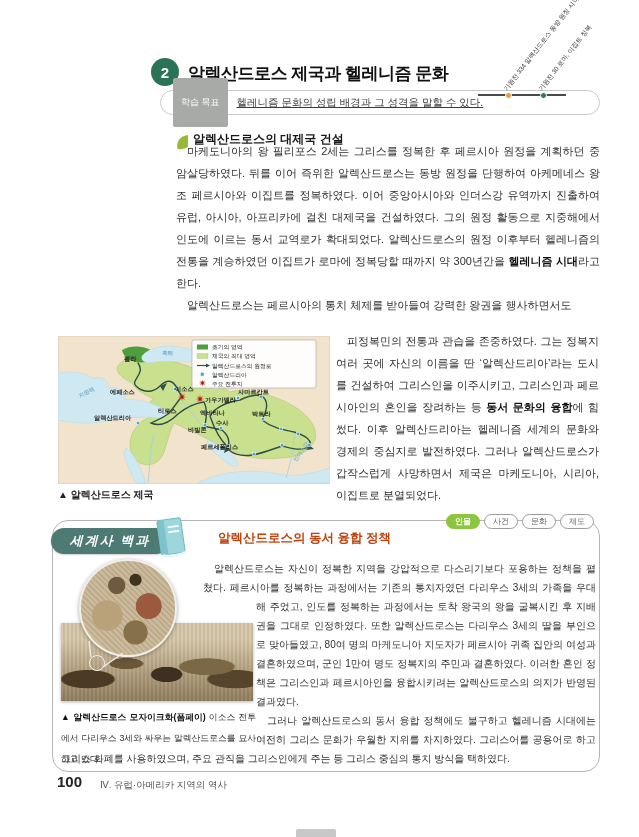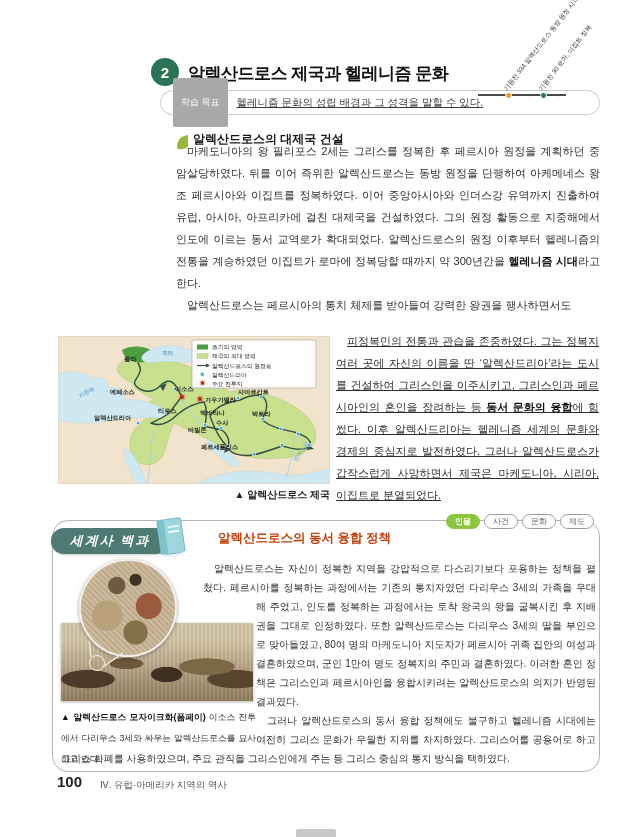--- a/index.html
+++ b/index.html
@@ -29,26 +29,26 @@
   .tl-label.l2 { left:544px; top:84px; }
 
   
   .sec1 { position:absolute; left:0; top:130px; width:639px; height:390px; }
   .leaf { position:absolute; left:176px; top:4px; }
   .sec-h2 { position:absolute; left:193px; top:1px; font-size:12px; font-weight:800; color:#161616; }
   .s1-main { position:absolute; left:176px; top:10px; width:424px; font-size:11px; line-height:22px;
              color:#2e2e2e; text-align:justify; word-break:break-all; }
   .s1-main p, .s1-col p, .enc-text p { text-indent:11px; }
   .s1-col { position:absolute; left:336px; top:200px; width:263px; font-size:11px; line-height:22px;
-            color:#2e2e2e; text-align:justify; word-break:break-all;text-decoration:underline; }
+            color:#2e2e2e; text-align:justify; word-break:break-all; }
   b.kw { font-weight:800; color:#111; }
 
   .map-fig { position:absolute; left:58px; top:206px; width:272px; }
   .map-fig svg { display:block; }
-  .map-caption { margin-top:4px; font-size:10px; font-weight:800; color:#222;text-align:right; }
+  .map-caption { margin-top:4px; font-size:10px; font-weight:800; color:#222; }
 
   
   .enc-box { position:absolute; left:52px; top:520px; width:548px; height:252px;
              border:1.2px solid #b5b5b5; border-radius:16px; }
   .ribbon { position:absolute; left:-2px; top:7px; width:118px; height:26px; background:#4d7a73;
             border-radius:13px; color:#fff; font-size:13px; font-weight:bold; font-style:italic;
             letter-spacing:2px; display:flex; align-items:center; justify-content:center;
             box-shadow:0 1px 2px rgba(0,0,0,.2); }
   .book-icon { position:absolute; left:100px; top:-6px; }
   .tags { position:absolute; left:393px; top:-7px; display:flex; gap:4px; }

